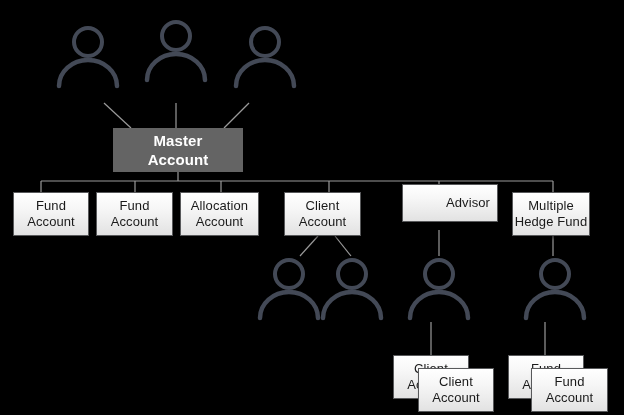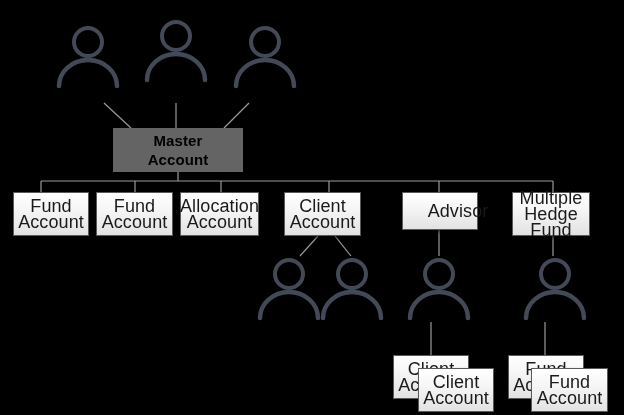--- a/index.html
+++ b/index.html
@@ -25,33 +25,33 @@
   .person {
     position: absolute;
   }
   .node {
     position: absolute;
     box-sizing: border-box;
     border: 1px solid #58595b;
     background: linear-gradient(to bottom, #ffffff 0%, #f7f7f7 35%, #ececec 70%, #e2e2e2 100%);
     box-shadow: 2px 2px 3px rgba(0,0,0,0.55);
     color: #1a1a1a;
-    font-size: 18px;
+    font-size: 13px;
     line-height: 16px;
     display: flex;
     align-items: center;
     justify-content: center;
     text-align: center;
     white-space: pre-line;
     letter-spacing: 0.1px;
   }
   .node.master {
     background: #646464;
     border: 1px solid #646464;
-    color: #000000;
+    color: #ffffff;
     font-weight: bold;
     font-size: 15px;
     line-height: 19px;
     box-shadow: none;
   }
 </style>
 </head>
 <body>
 
 <div id="canvas">
@@ -111,21 +111,21 @@
       <div class="node master" style="left: 113px; top: 128px; width: 130px; height: 44px; z-index: 3;">Master
 Account</div>
       <div class="node" style="left: 13px; top: 192px; width: 76px; height: 44px; z-index: 3;">Fund
 Account</div>
       <div class="node" style="left: 96px; top: 192px; width: 77px; height: 44px; z-index: 3;">Fund
 Account</div>
       <div class="node" style="left: 180px; top: 192px; width: 79px; height: 44px; z-index: 3;">Allocation
 Account</div>
       <div class="node" style="left: 284px; top: 192px; width: 77px; height: 44px; z-index: 3;">Client
 Account</div>
-      <div class="node" style="left: 402px; top: 192px; width: 76px; height: 38px; z-index: 3; padding-left: 36px;">Advisor</div>
+      <div class="node" style="left: 402px; top: 184px; width: 96px; height: 38px; z-index: 3; padding-left: 36px;">Advisor</div>
       <div class="node" style="left: 512px; top: 192px; width: 78px; height: 44px; z-index: 3;">Multiple
 Hedge Fund</div>
       <div class="node" style="left: 393px; top: 355px; width: 76px; height: 44px; z-index: 4;">Client
 Account</div>
       <div class="node" style="left: 418px; top: 368px; width: 76px; height: 44px; z-index: 5;">Client
 Account</div>
       <div class="node" style="left: 508px; top: 355px; width: 76px; height: 44px; z-index: 4;">Fund
 Account</div>
       <div class="node" style="left: 531px; top: 368px; width: 77px; height: 44px; z-index: 5;">Fund
 Account</div>

